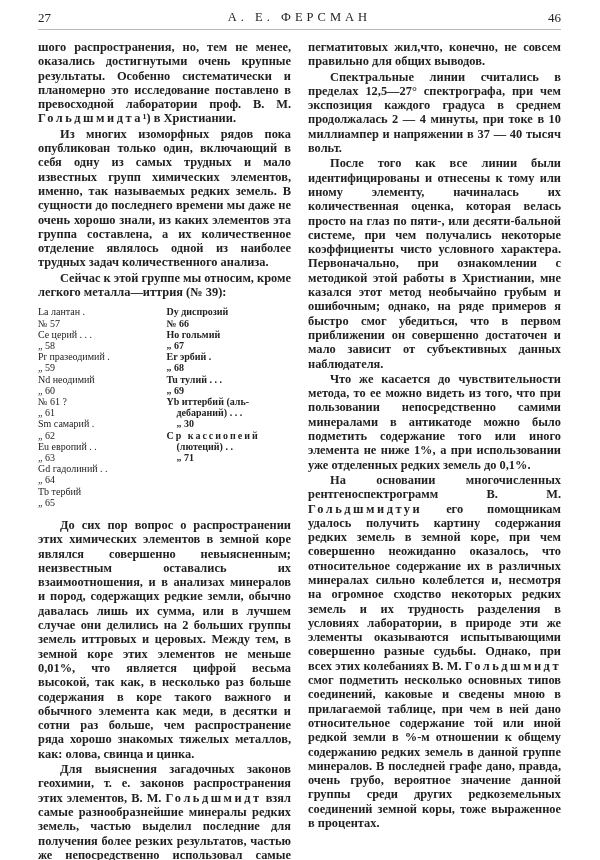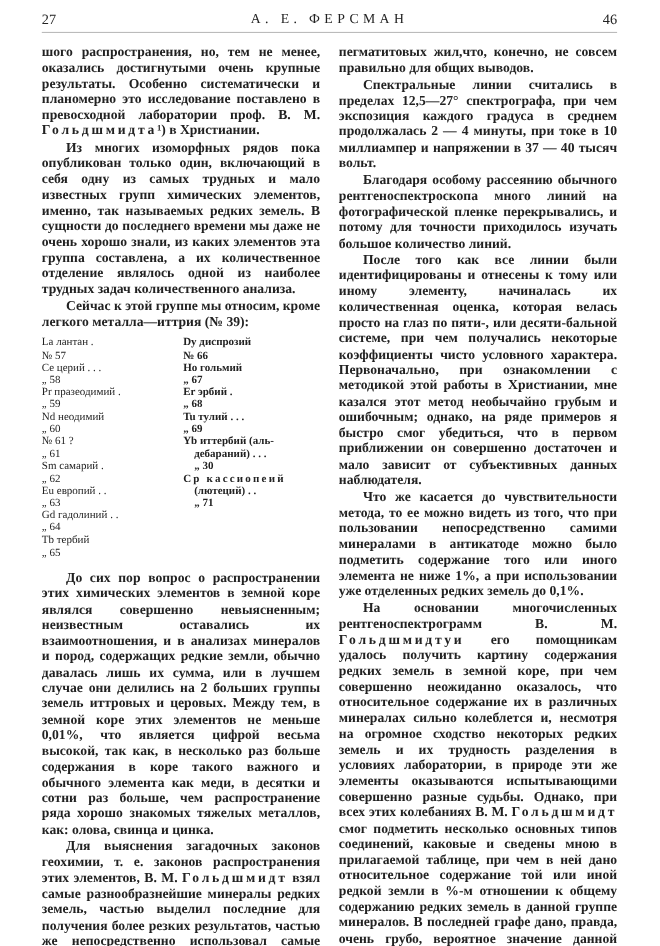--- a/index.html
+++ b/index.html
@@ -117,17 +117,16 @@
   <p class="ind">До сих пор вопрос о распространении этих химических элементов в земной коре являлся совершенно невыясненным; неизвестным оставались их взаимоотношения, и в анализах минералов и пород, содержащих редкие земли, обычно давалась лишь их сумма, или в лучшем случае они делились на 2 больших группы земель иттровых и церовых. Между тем, в земной коре этих элементов не меньше 0,01%, что является цифрой весьма высокой, так как, в несколько раз больше содержания в коре такого важного и обычного элемента как меди, в десятки и сотни раз больше, чем распространение ряда хорошо знакомых тяжелых металлов, как: олова, свинца и цинка.</p>
   <p class="ind"><span>Для выяснения загадочных законов геохимии, т. е. законов распространения этих элементов, В. М.</span> <span class="sp">Гольдшмидт</span> <span>взял самые разнообразнейшие минералы редких земель, частью выделил последние для получения более резких результатов, частью же непосредственно использовал самые минеральные тела. До получения более широкой картины распространения редких земель он пользовался минералами различного происхождения, но все же преимущественно из</span></p>
 
   <div class="fn-rule"></div>
   <div class="fn"><span>¹) В 1924 году В. М.</span> <span class="sp">Гольдшмидт</span> <span>за свои заслуги по геохимии избран членом-корреспондентом Российской Академии Наук.</span></div>
 </div>
 
 <div class="col r">
   <p>пегматитовых жил,что, конечно, не совсем правильно для общих выводов.</p>
   <p class="ind">Спектральные линии считались в пределах 12,5—27° спектрографа, при чем экспозиция каждого градуса в среднем продолжалась 2 — 4 минуты, при токе в 10 миллиампер и напряжении в 37 — 40 тысяч вольт.</p>
-  <p class="ind">Благодаря особому рассеянию обычного рентгеноспектроскопа много линий на фотографической пленке перекрывались, и потому для точности приходилось изучать большое количество линий.</p>
   <p class="ind">После того как все линии были идентифицированы и отнесены к тому или иному элементу, начиналась их количественная оценка, которая велась просто на глаз по пяти-, или десяти-бальной системе, при чем получались некоторые коэффициенты чисто условного характера. Первоначально, при ознакомлении с методикой этой работы в Христиании, мне казался этот метод необычайно грубым и ошибочным; однако, на ряде примеров я быстро смог убедиться, что в первом приближении он совершенно достаточен и мало зависит от субъективных данных наблюдателя.</p>
   <p class="ind">Что же касается до чувствительности метода, то ее можно видеть из того, что при пользовании непосредственно самими минералами в антикатоде можно было подметить содержание того или иного элемента не ниже 1%, а при использовании уже отделенных редких земель до 0,1%.</p>
   <p class="ind"><span>На основании многочисленных рентгеноспектрограмм В. М.</span> <span class="sp">Гольдшмидтуи</span> <span>его помощникам удалось получить картину содержания редких земель в земной коре, при чем совершенно неожиданно оказалось, что относительное содержание их в различных минералах сильно колеблется и, несмотря на огромное сходство некоторых редких земель и их трудность разделения в условиях лаборатории, в природе эти же элементы оказываются испытывающими совершенно разные судьбы. Однако, при всех этих колебаниях В. М.</span> <span class="sp">Гольдшмидт</span> <span>смог подметить несколько основных типов соединений, каковые и сведены мною в прилагаемой таблице, при чем в ней дано относительное содержание той или иной редкой земли в %-м отношении к общему содержанию редких земель в данной группе минералов. В последней графе дано, правда, очень грубо, вероятное значение данной группы среди других редкоземельных соединений земной коры, тоже выраженное в процентах.</span></p>
 </div>
 
 </body></html>

